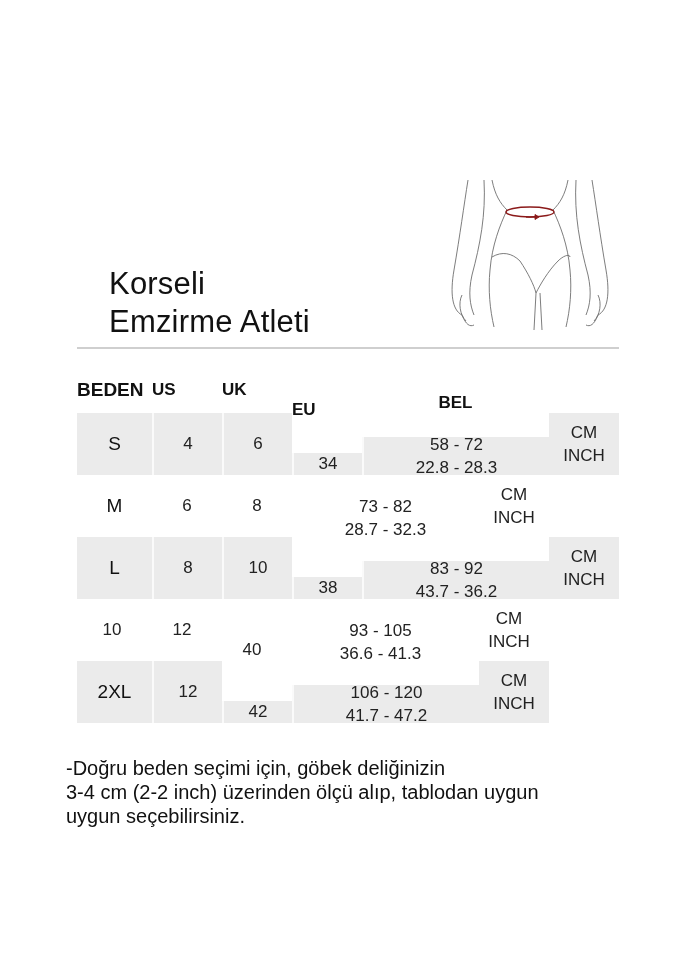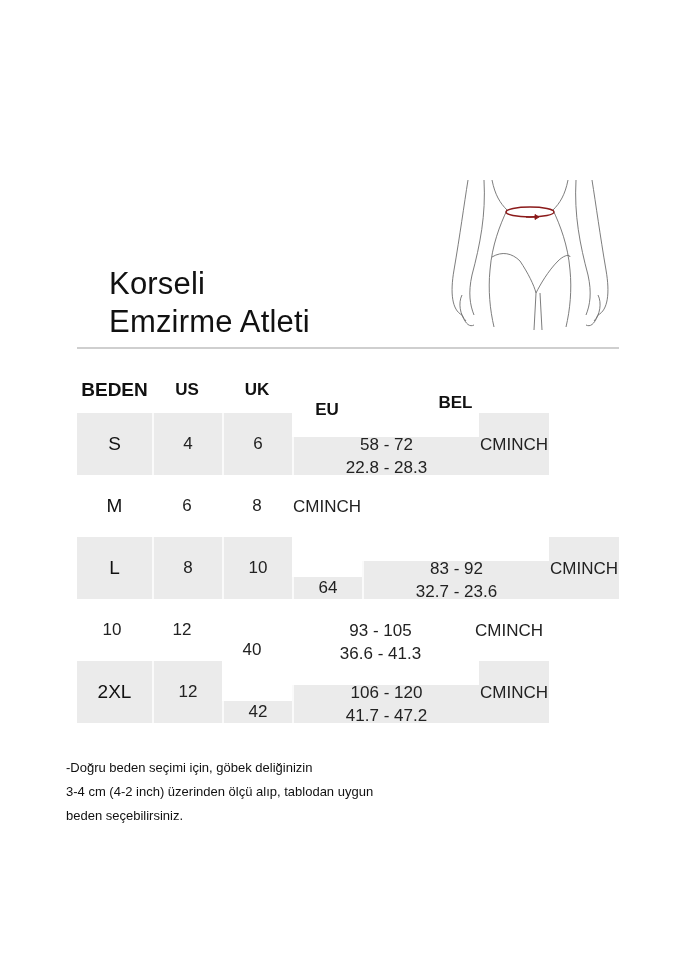--- a/index.html
+++ b/index.html
@@ -5,33 +5,33 @@
   html, body { margin: 0; padding: 0; background: #ffffff; }
   body { width: 700px; height: 980px; position: relative; overflow: hidden;
          font-family: "Liberation Sans", "DejaVu Sans", sans-serif; color: #1a1a1a; }
   .title { position: absolute; left: 77px; top: 265px; font-size: 31px; line-height: 38px;
            font-weight: 400; color: #111; letter-spacing: 0.2px; margin-left: 32px; }
   .divider { position: absolute; left: 77px; top: 347px; width: 542px; height: 2px; background: #cfcfcf; }
   .illus { position: absolute; left: 440px; top: 175px; width: 180px; height: 155px; }
 
   .table { position: absolute; left: 77px; top: 370px; width: 542px; }
   .thead { display: flex; height: 40px; align-items: center; font-weight: 700; font-size: 17px; color: #111; }
-  .thead div { text-align: center; }
+  .thead div { text-align: left; }
   .row { display: flex; height: 62px; }
   .row.shaded .cell { background: #ebebeb; }
   .cell { display: flex; align-items: center; justify-content: center; font-size: 17px; color: #222;
           box-sizing: border-box; }
   .row.shaded .cell.sep { border-left: 2px solid #fafafa; }
   .c-beden { width: 75px; font-size: 19px; color: #111; }
   .c-us { width: 70px; }
   .c-uk { width: 70px; }
   .c-eu { width: 70px; margin-top: 40px; }
   .c-bel { width: 187px; flex-direction: column; line-height: 23px; margin-top: 24px; }
-  .c-unit { width: 70px; flex-direction: row; line-height: 23px; justify-content: center; }
-  .note { position: absolute; left: 66px; top: 756px; font-size: 13px; line-height: 24px; color: #111; width: 560px; }
+  .c-unit { width: 70px; flex-direction: column; line-height: 23px; justify-content: center; }
+  .note { position: absolute; left: 66px; top: 756px; font-size: 20px; line-height: 24px; color: #111; width: 560px; }
   .note div { white-space: nowrap; }
 </style>
 </head>
 <body>
 
 <div class="title">
   <div>Korseli</div>
   <div>Emzirme Atleti</div>
 </div>
 
@@ -70,48 +70,53 @@
     <div class="c-bel" style="display:block;text-align:center;">BEL</div>
     <div class="c-unit"></div>
   </div>
 
   <div style="height:3px"></div>
 
   <div class="row shaded">
     <div class="cell c-beden">S</div>
     <div class="cell c-us sep">4</div>
     <div class="cell c-uk sep">6</div>
+    <div class="cell c-eu sep">34</div>
     <div class="cell c-bel sep">
       <span>58 - 72</span>
       <span>22.8 - 28.3</span>
     </div>
     <div class="cell c-unit">
       <span>CM</span>
       <span>INCH</span>
     </div>
   </div>
 
   <div class="row">
     <div class="cell c-beden">M</div>
     <div class="cell c-us sep">6</div>
     <div class="cell c-uk sep">8</div>
+    <div class="cell c-bel sep">
+      <span>73 - 82</span>
+      <span>28.7 - 32.3</span>
+    </div>
     <div class="cell c-unit">
       <span>CM</span>
       <span>INCH</span>
     </div>
   </div>
 
   <div class="row shaded">
     <div class="cell c-beden">L</div>
     <div class="cell c-us sep">8</div>
     <div class="cell c-uk sep">10</div>
-    <div class="cell c-eu sep">64</div>
+    <div class="cell c-eu sep">38</div>
     <div class="cell c-bel sep">
       <span>83 - 92</span>
-      <span>32.7 - 23.6</span>
+      <span>43.7 - 36.2</span>
     </div>
     <div class="cell c-unit">
       <span>CM</span>
       <span>INCH</span>
     </div>
   </div>
 
   <div class="row">
     <div class="cell c-us sep">10</div>
     <div class="cell c-uk sep">12</div>
@@ -136,15 +141,15 @@
     </div>
     <div class="cell c-unit">
       <span>CM</span>
       <span>INCH</span>
     </div>
   </div>
 </div>
 
 <div class="note">
   <div>-Doğru beden seçimi için, göbek deliğinizin</div>
-  <div>3-4 cm (4-2 inch) üzerinden ölçü alıp, tablodan uygun</div>
-  <div>beden seçebilirsiniz.</div>
+  <div>3-4 cm (2-2 inch) üzerinden ölçü alıp, tablodan uygun</div>
+  <div>uygun seçebilirsiniz.</div>
 </div>
 
 </body></html>

